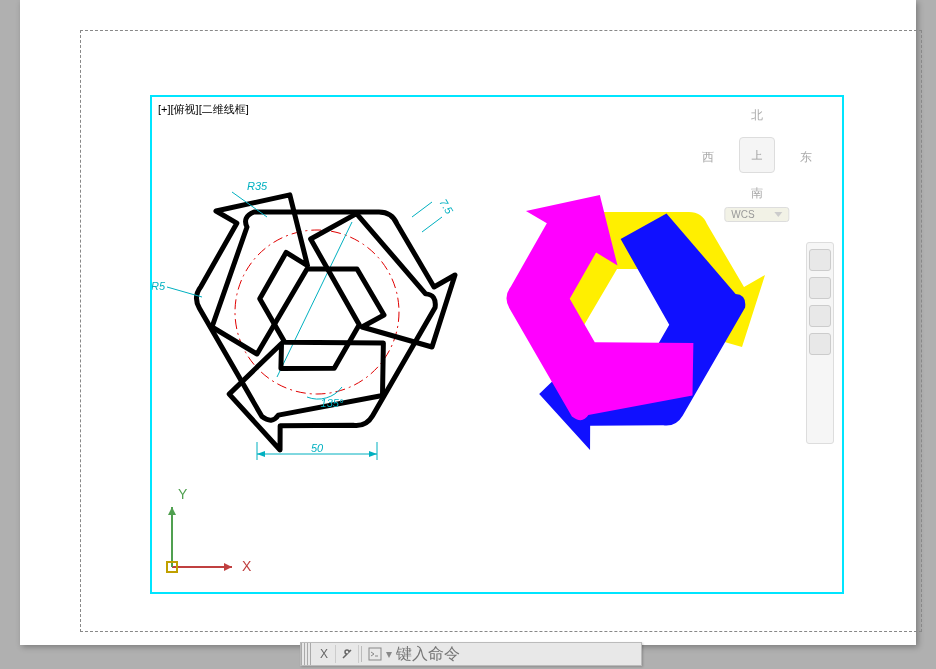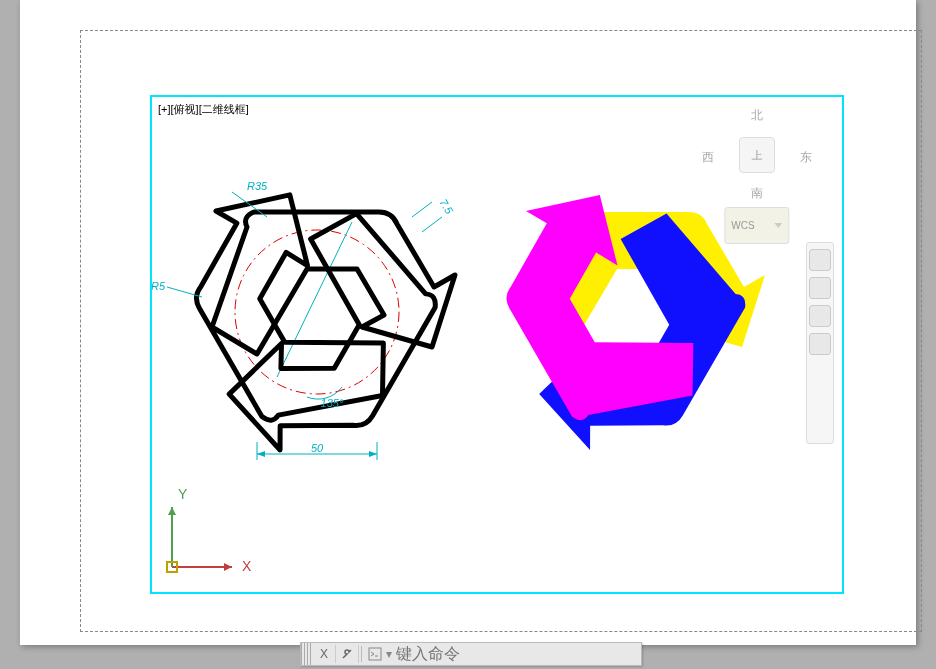--- a/index.html
+++ b/index.html
@@ -77,21 +77,21 @@
     border: 1px solid #DDD;
     border-radius: 4px;
     display:flex;align-items:center;justify-content:center;
     color:#999;font-size:11px;
   }
   .viewcube .wcs {
     position: absolute; top: 100px; left: 50%;
     transform: translateX(-50%);
     background: #F2F2E6;
     border: 1px solid #DDD;
-    padding: 12px 6px;
+    padding: 1px 6px;
     border-radius: 3px;
     font-size: 10px;
     color: #999;
     display:flex;align-items:center;gap:20px;
   }
   .viewcube .wcs .tri {
     width:0;height:0;border-left:4px solid transparent;border-right:4px solid transparent;border-top:5px solid #CCC;
   }
   .navbar {
     position: absolute;

